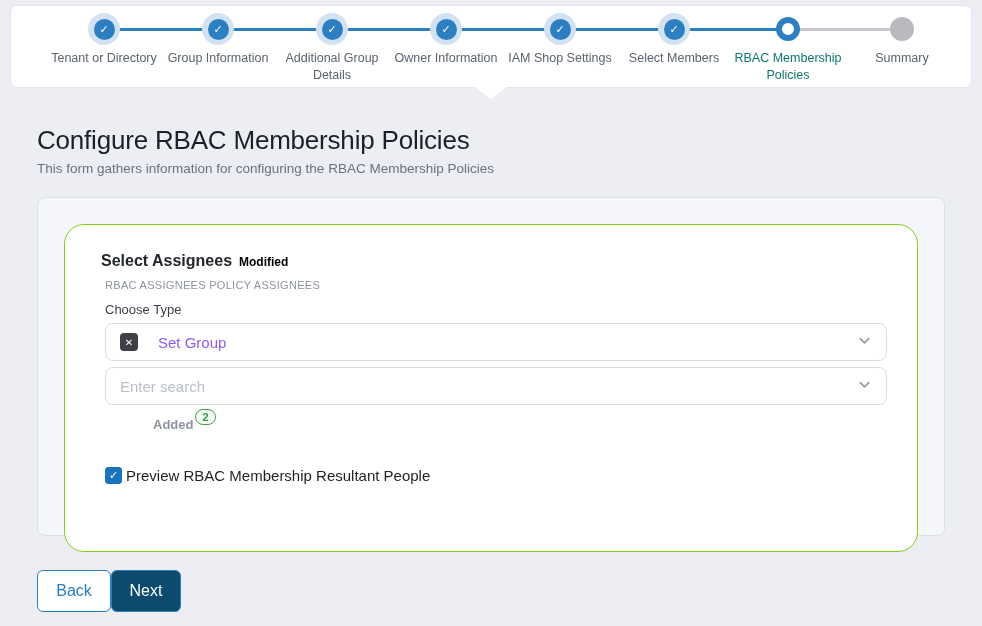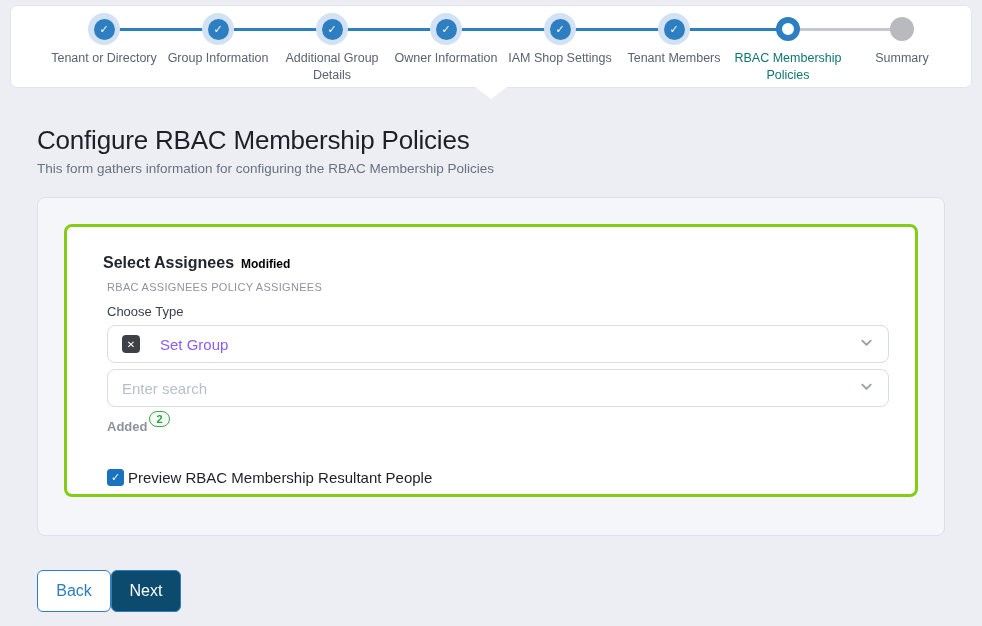--- a/index.html
+++ b/index.html
@@ -111,24 +111,24 @@
   
   .outer-panel {
     margin:21px 37px 0 37px;
     height:339px;
     background:#f5f6fa;
     border:1px solid #dde0eb;
     border-radius:8px;
     padding:26px;
   }
   .inner-card {
-    height:273px;
+    height:328px;
     background:#ffffff;
-    border:3px solid #84cc16;
-    border-radius:8px;
+    border:1px solid #84cc16;
+    border-radius:20px;
     padding:27px 36px;
   }
   .section-title-row { display:flex; align-items:baseline; }
   .section-title { font-size:16px; font-weight:bold; color:#22252b; }
   .modified-badge { margin-left:7px; font-size:12px; font-weight:bold; color:#000000; }
   .group-label {
     margin:9px 0 0 4px;
     font-size:11px;
     letter-spacing:0.3px;
     color:#8e949e;
@@ -164,21 +164,21 @@
   .search-input {
     flex:1;
     border:none; outline:none;
     font-size:15px;
     font-family:inherit;
     color:#4a4f58;
     background:transparent;
   }
   .search-input::placeholder { color:#b9bec7; }
   .added-row { margin:10px 0 0 4px; }
-  .added-label { font-size:13px; font-weight:bold; color:#8d939e; }
+  .added-label { font-size:13px; font-weight:bold; color:#8d939e;margin-left:48px; }
   .added-count {
     display:inline-block;
     transform:translateY(-8px);
     margin-left:2px;
     padding:1px 6px;
     border:1px solid #43a047;
     border-radius:8px;
     background:#f4fbf4;
     color:#2f9e44;
     font-size:11px;
@@ -288,21 +288,21 @@
     <div class="label">IAM Shop Settings</div>
   </div>
 
   <div class="step complete">
     <div class="circle-row">
       <div class="connector"></div>
       <span class="halo">
             <span class="dot-complete">✓</span>
           </span>
     </div>
-    <div class="label">Tenant Members</div>
+    <div class="label">Select Members</div>
   </div>
 
   <div class="step active">
     <div class="circle-row">
       <div class="connector gray"></div>
       <span class="dot-active"></span>
     </div>
     <div class="label">RBAC Membership Policies</div>
   </div>
 

